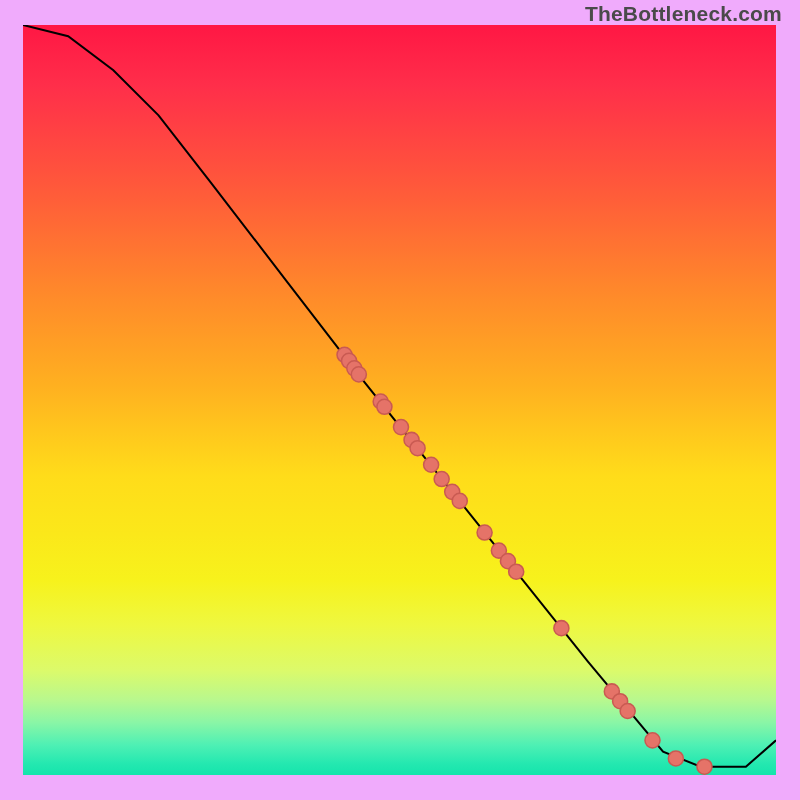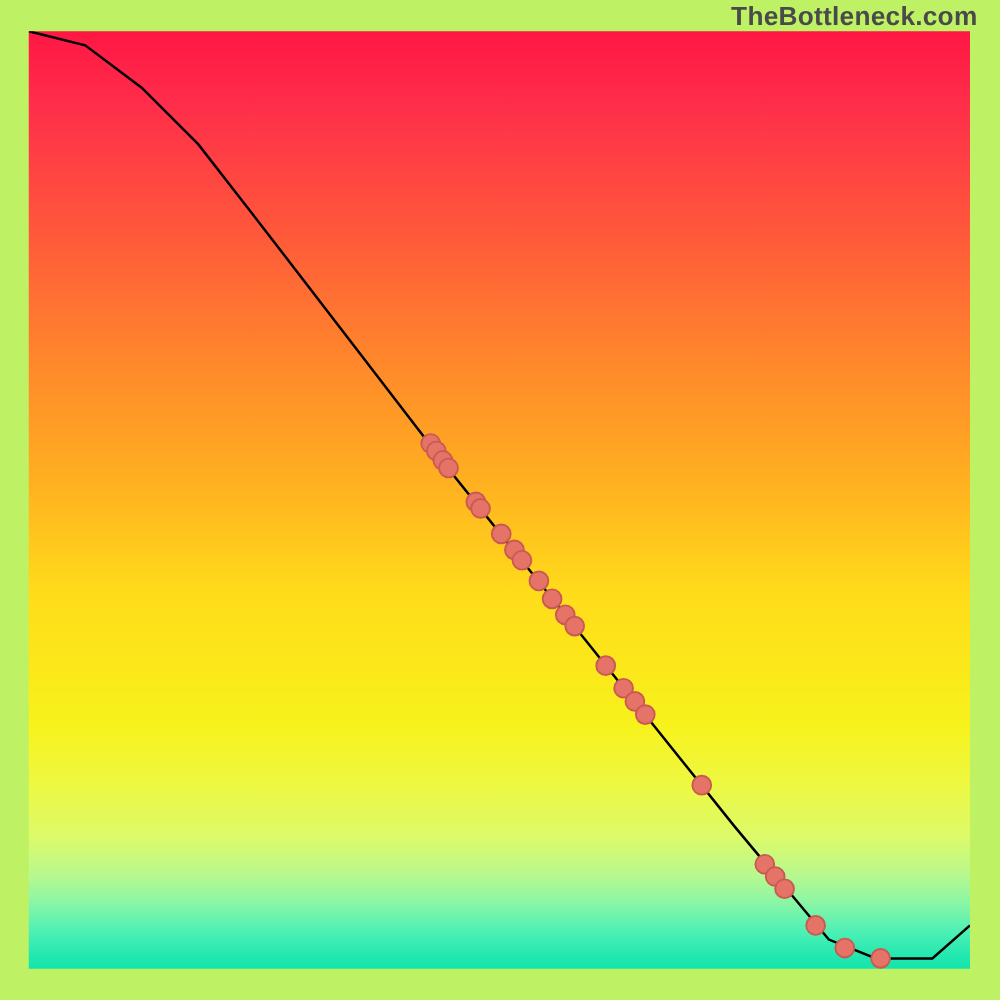--- a/index.html
+++ b/index.html
@@ -8,21 +8,21 @@
     background: #000;
     width: 800px;
     height: 800px;
     overflow: hidden;
     font-family: Arial, Helvetica, sans-serif;
   }
   .stage {
     position: relative;
     width: 800px;
     height: 800px;
-    background: #bef264;
+    background: #f0abfc;
   }
   .plot-area {
     position: absolute;
     left: 23px;
     top: 25px;
     width: 753px;
     height: 750px;
   }
   .gradient-bg {
     position: absolute;

